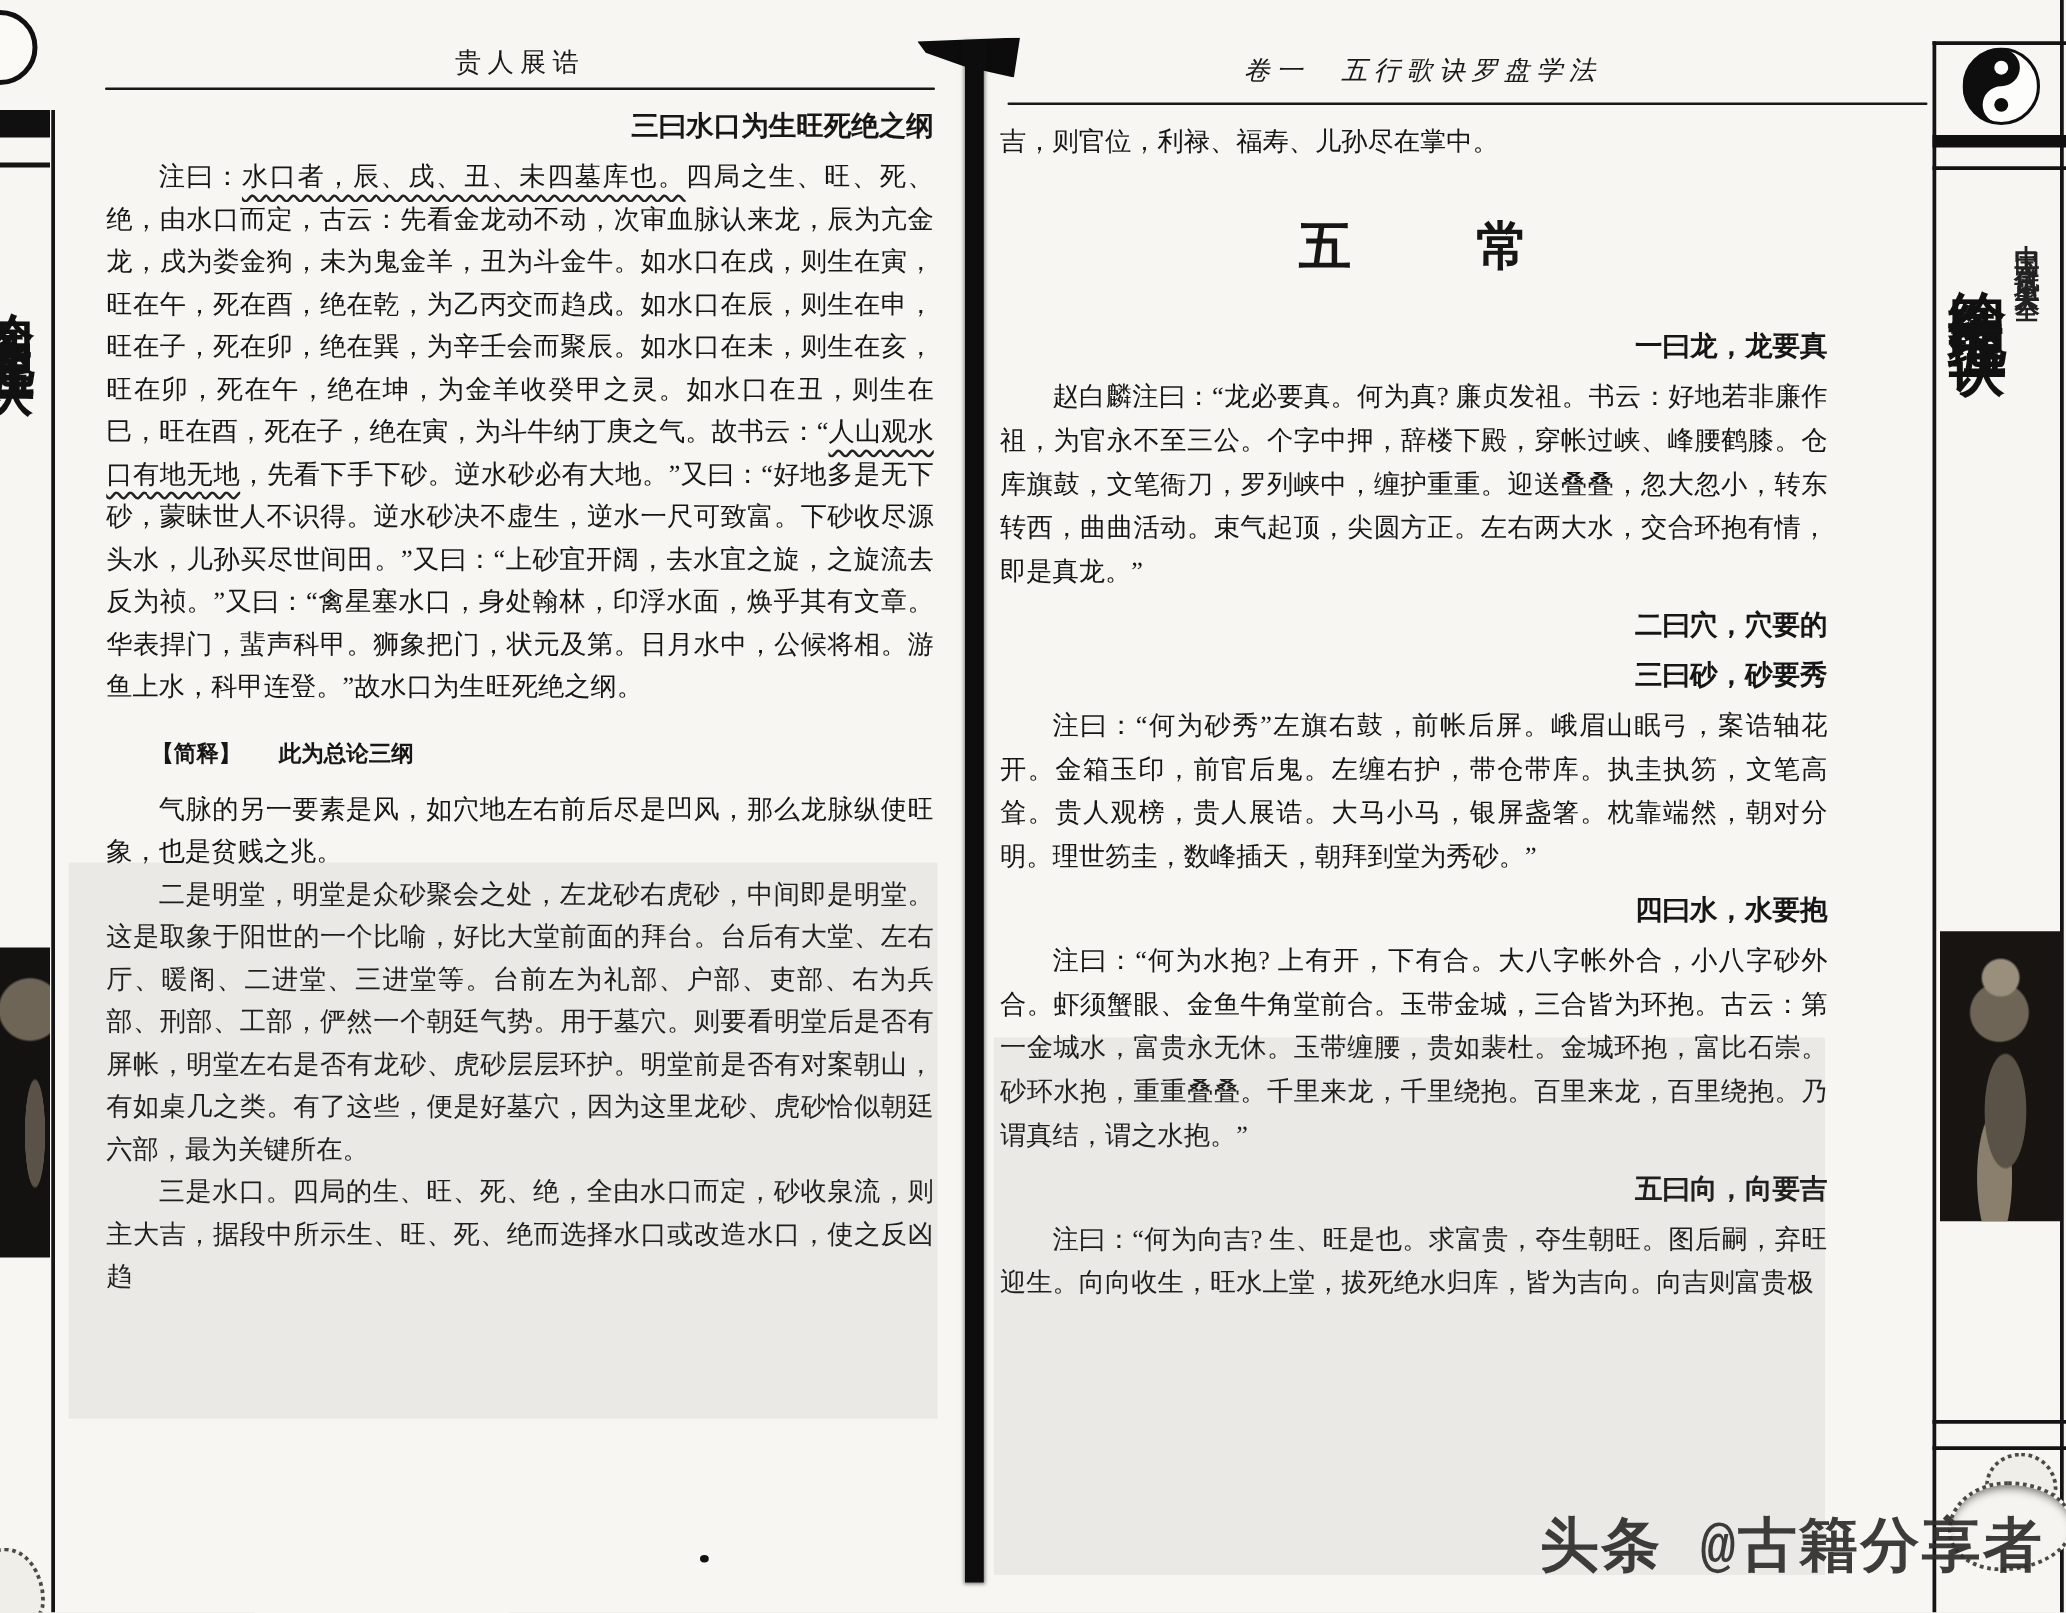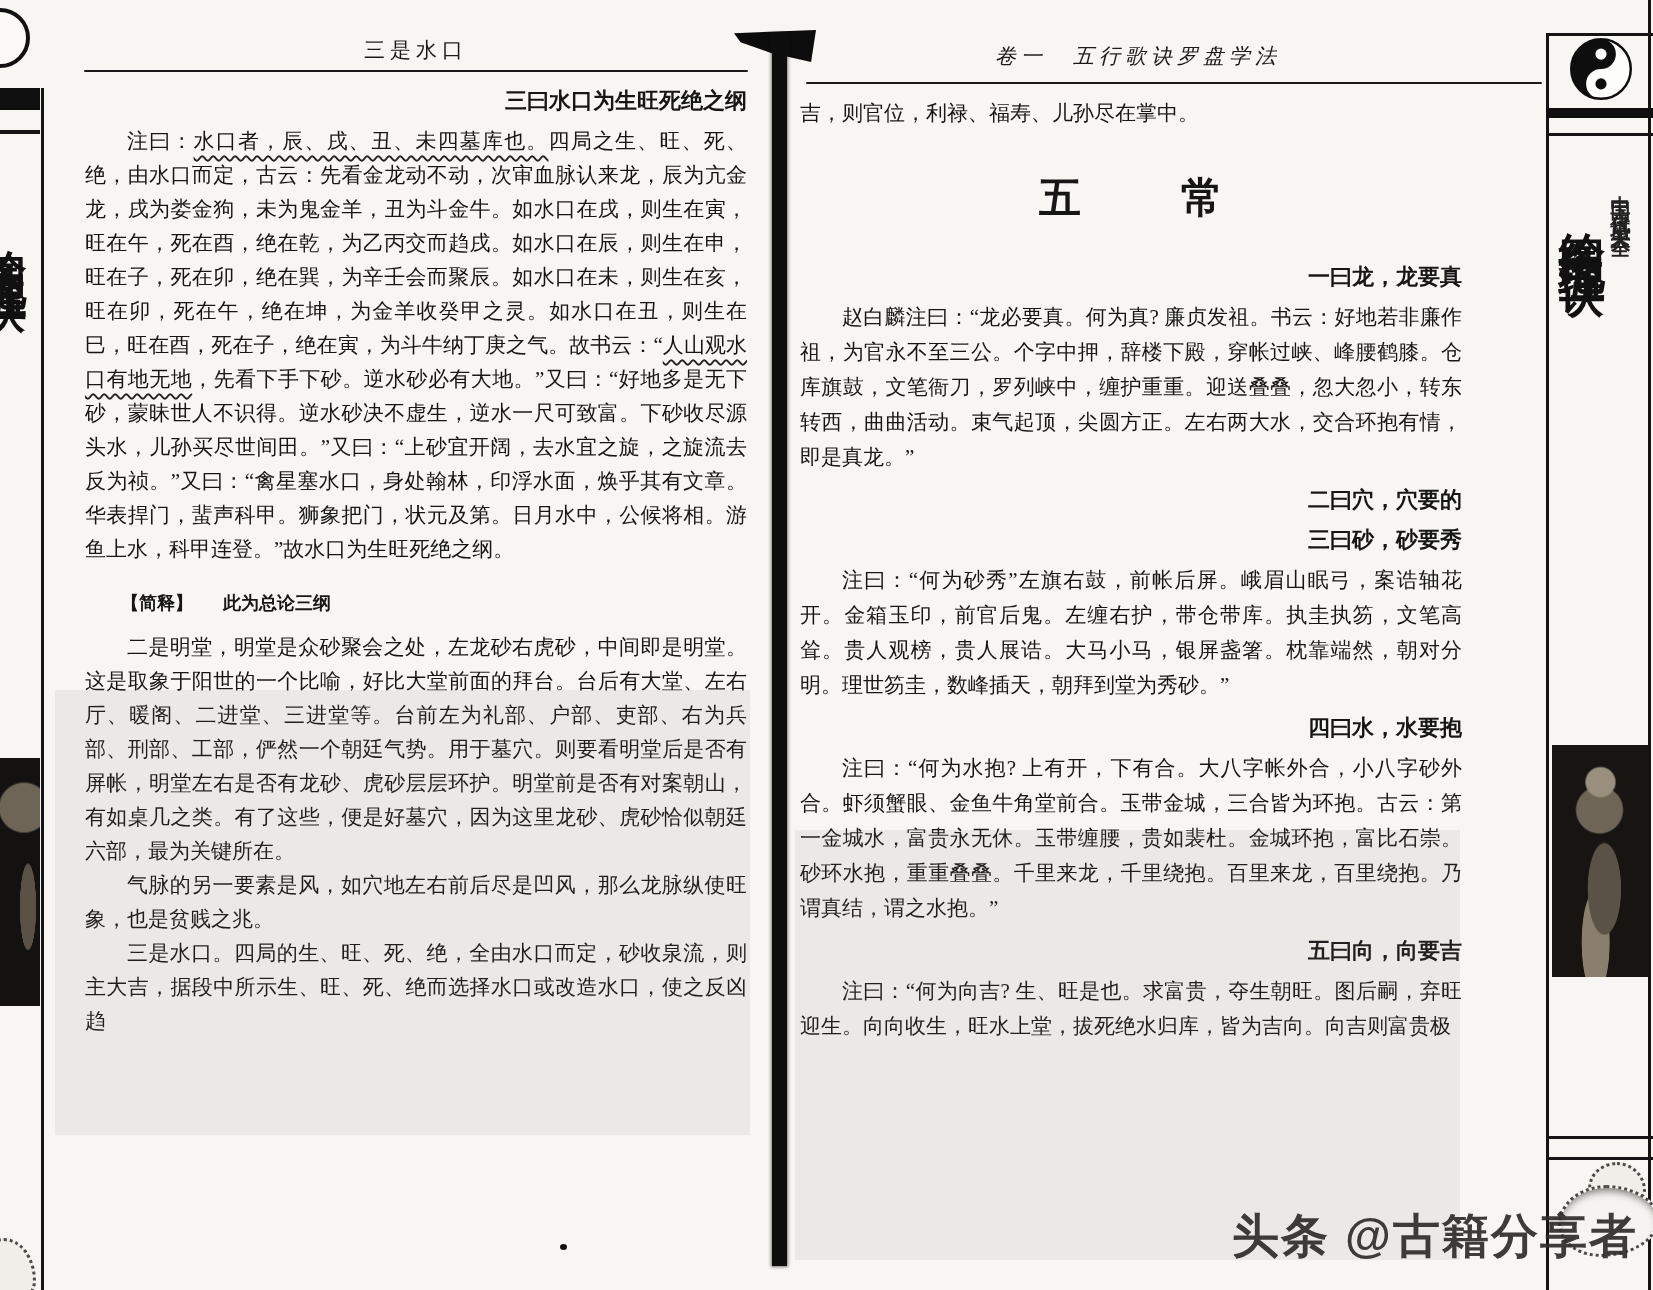--- a/index.html
+++ b/index.html
@@ -57,52 +57,52 @@
 
   
   .strip-clip{overflow:hidden;}
   .strip-arc{border:4px solid #111;border-radius:50%;background:#fbfaf7;}
   .strip-block{background:
       radial-gradient(circle at 60% 20%, #6e6557 0 12%, rgba(0,0,0,0) 13%),
       radial-gradient(ellipse at 70% 60%, #5a5246 0 20%, rgba(0,0,0,0) 21%),
       #141210;}
 
   
-  .watermark{font-family:Liberation Sans, sans-serif;font-weight:bold;
+  .watermark{font-family:Liberation Mono, monospace;font-weight:bold;
              font-size:47px;letter-spacing:2px;color:#2e2d2c;opacity:.92;white-space:nowrap;}
 
   .ink-dot{width:7px;height:6px;background:#111;border-radius:50%;}
 </style>
 </head>
 <body>
 
 <div class="scan">
 
   <div class="abs strip-arc" style="left:-30px;top:8px;width:52px;height:52px;"></div>
   <div class="abs" style="left:0;top:88px;width:40px;height:22px;background:#101010;"></div>
   <div class="abs" style="left:0;top:130px;width:40px;height:4px;background:#141414;"></div>
   <div class="abs sb-line-v" style="left:41px;top:88px;height:1202px;"></div>
   <div class="abs strip-clip" style="left:0;top:215px;width:37px;height:275px;">
     <div class="v-title book-title" style="position:absolute;left:-24px;top:0;font-size:44px;">绘图地理五诀</div>
   </div>
   <div class="abs strip-block" style="left:0;top:758px;width:40px;height:248px;"></div>
   <div class="abs rock-peak" style="left:-28px;top:1238px;width:58px;height:60px;"></div>
 
   <div class="lp">
-    <div class="abs page-header" style="left:85px;top:36px;">三是水口</div>
+    <div class="abs page-header" style="left:85px;top:36px;">贵人展诰</div>
     <div class="abs h-rule" style="left:84px;top:70px;width:664px;"></div>
 
     <div class="abs body-col" style="left:85px;top:86px;">
       <div class="sec-head">三曰水口为生旺死绝之纲</div>
       <p class="para"><span>注曰：</span><span class="u">水口者，辰、戌、丑、未四墓库也。</span><span>四局之生、旺、死、绝，由水口而定，古云：先看金龙动不动，次审血脉认来龙，辰为亢金龙，戌为娄金狗，未为鬼金羊，丑为斗金牛。如水口在戌，则生在寅，旺在午，死在酉，绝在乾，为乙丙交而趋戌。如水口在辰，则生在申，旺在子，死在卯，绝在巽，为辛壬会而聚辰。如水口在未，则生在亥，旺在卯，死在午，绝在坤，为金羊收癸甲之灵。如水口在丑，则生在巳，旺在酉，死在子，绝在寅，为斗牛纳丁庚之气。故书云：“</span><span class="u">人山观水口有地无地</span><span>，先看下手下砂。逆水砂必有大地。”又曰：“好地多是无下砂，蒙昧世人不识得。逆水砂决不虚生，逆水一尺可致富。下砂收尽源头水，儿孙买尽世间田。”又曰：“上砂宜开阔，去水宜之旋，之旋流去反为祯。”又曰：“禽星塞水口，身处翰林，印浮水面，焕乎其有文章。华表捍门，蜚声科甲。狮象把门，状元及第。日月水中，公候将相。游鱼上水，科甲连登。”故水口为生旺死绝之纲。</span></p>
       <div class="jianshi">
         <span class="jlabel">【简释】</span><span>此为总论三纲</span>
       </div>
+      <p class="para">气脉的另一要素是风，如穴地左右前后尽是凹风，那么龙脉纵使旺象，也是贫贱之兆。</p>
       <p class="para">二是明堂，明堂是众砂聚会之处，左龙砂右虎砂，中间即是明堂。这是取象于阳世的一个比喻，好比大堂前面的拜台。台后有大堂、左右厅、暖阁、二进堂、三进堂等。台前左为礼部、户部、吏部、右为兵部、刑部、工部，俨然一个朝廷气势。用于墓穴。则要看明堂后是否有屏帐，明堂左右是否有龙砂、虎砂层层环护。明堂前是否有对案朝山，有如桌几之类。有了这些，便是好墓穴，因为这里龙砂、虎砂恰似朝廷六部，最为关键所在。</p>
-      <p class="para">气脉的另一要素是风，如穴地左右前后尽是凹风，那么龙脉纵使旺象，也是贫贱之兆。</p>
       <p class="para">三是水口。四局的生、旺、死、绝，全由水口而定，砂收泉流，则主大吉，据段中所示生、旺、死、绝而选择水口或改造水口，使之反凶趋</p>
     </div>
     <div class="abs shade" style="left:55px;top:690px;width:695px;height:445px;"></div>
     <div class="abs ink-dot" style="left:560px;top:1244px;"></div>
   </div>
 
   <div class="abs gutter-wedge"></div>
   <div class="abs gutter-bar"></div>
 
   <div class="rp">

